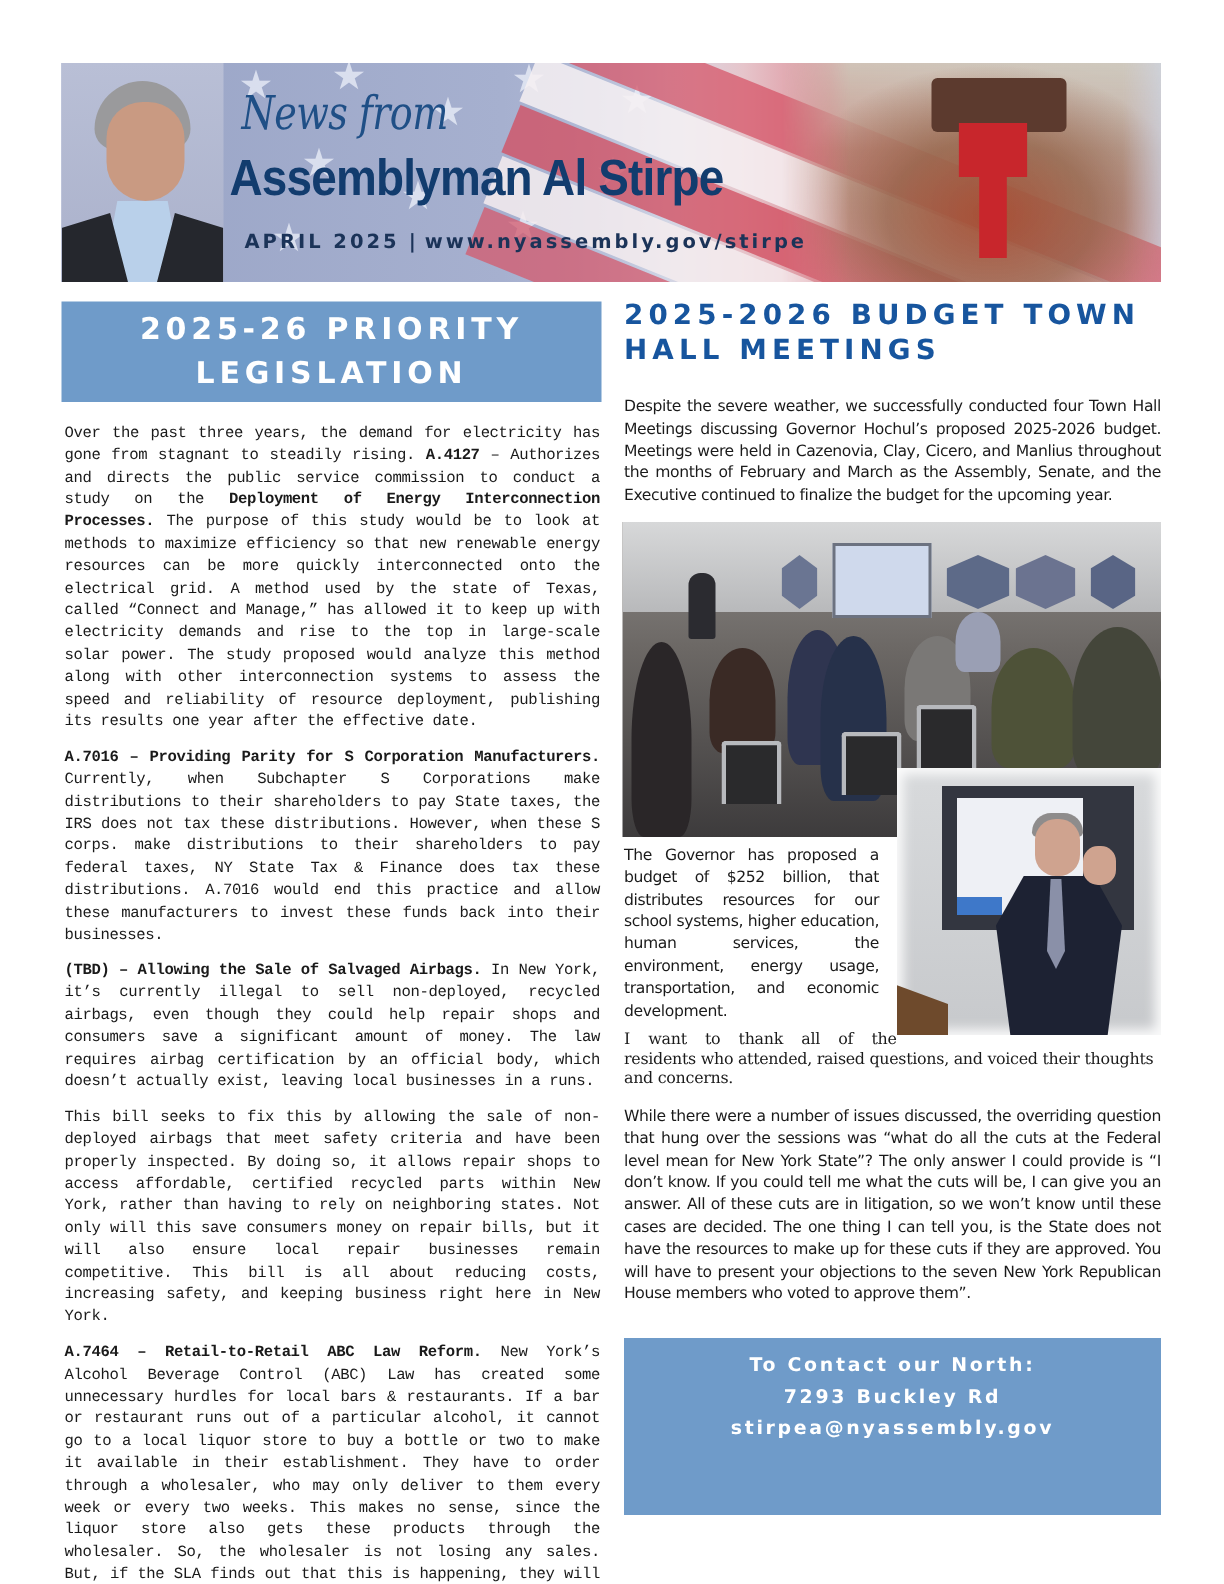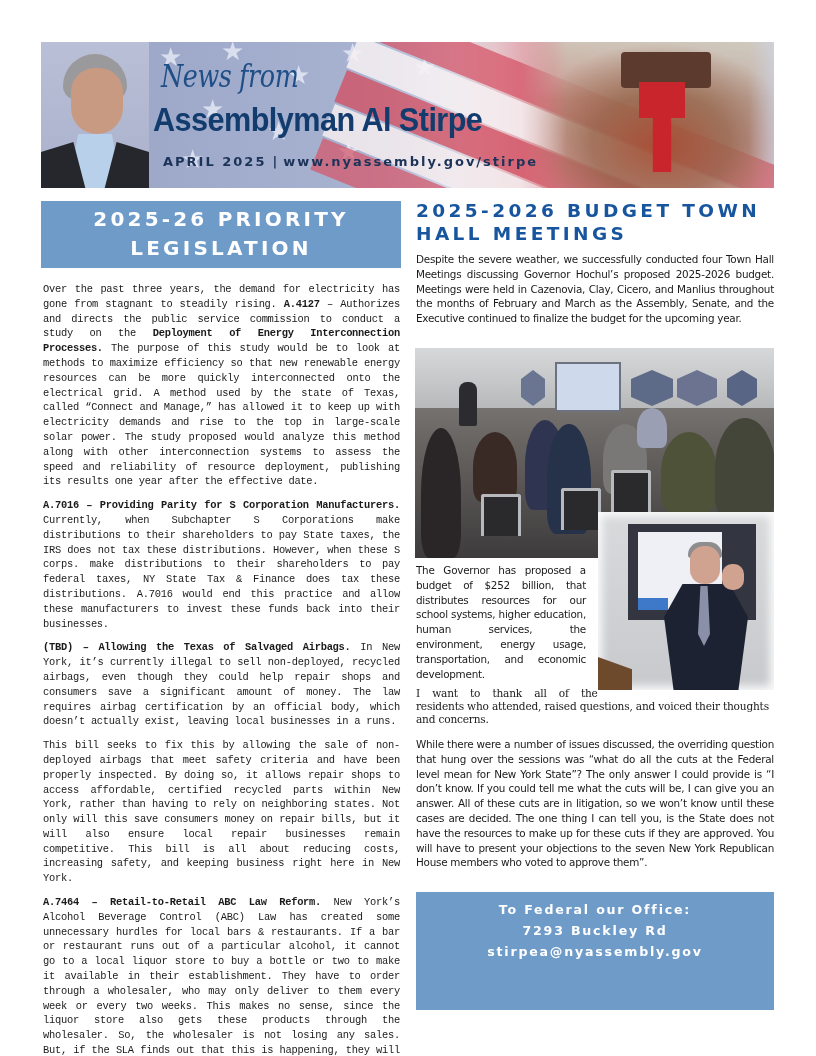--- a/index.html
+++ b/index.html
@@ -100,21 +100,21 @@
 
   
   .body-text {
     font-family: "DejaVu Sans", sans-serif; font-size: 10.4px; line-height: 14.8px;
     text-align: justify; color: #1a1a1a; letter-spacing: -0.25px;
   }
   .body-text b { font-weight: bold; }
   .left-col { position: absolute; left: 43px; top: 282px; width: 357px; font-family: Liberation Mono, monospace; }
   .left-col p { margin-bottom: 9px; }
 
-  .right-intro { position: absolute; left: 416px; top: 252px; width: 358px; }
+  .right-intro { position: absolute; left: 416px; top: 264px; width: 358px; }
 
   
   .photo-audience {
     position: absolute; left: 415px; top: 348px; width: 359px; height: 210px;
     background: linear-gradient(180deg, #8d8a88 0%, #6c6865 40%, #3d3b3c 100%);
     overflow: hidden;
   }
   .photo-audience .wall { position: absolute; left: 0; top: 0; width: 100%; height: 60px; background: linear-gradient(180deg, #d7d8d9 0%, #b8b9bb 100%); }
   .photo-audience .screen { position: absolute; left: 140px; top: 14px; width: 66px; height: 50px; background: #cfd9ec; border: 2px solid #6c7280; }
   .photo-audience .hexes { position: absolute; left: 106px; top: 22px; width: 24px; height: 36px; background: #6a7592; clip-path: polygon(50% 0, 100% 25%, 100% 75%, 50% 100%, 0 75%, 0 25%); }
@@ -204,21 +204,21 @@
 </div>
 
 <div class="left-header">
   <div>2025-26 PRIORITY</div>
   <div>LEGISLATION</div>
 </div>
 
 <div class="left-col body-text" id="leg-body">
     <p><span>Over the past three years, the demand for electricity has gone from stagnant to steadily rising. </span><b>A.4127</b><span> –  Authorizes and directs the public service commission to conduct a study on the </span><b>Deployment of Energy Interconnection Processes.</b><span> The purpose of this study would be to look at methods to maximize efficiency so that new renewable energy resources can be more quickly interconnected onto the electrical grid. A method used by the state of Texas, called “Connect and Manage,” has allowed it to keep up with electricity demands and rise to the top in large-scale solar power. The study proposed would analyze this method along with other interconnection systems to assess the speed and reliability of resource deployment, publishing its results one year after the effective date.</span></p>
     <p><b>A.7016  –  Providing Parity for S Corporation Manufacturers.</b><span> Currently, when Subchapter S Corporations make distributions to their shareholders to pay State taxes, the IRS does not tax these distributions. However, when these S corps. make distributions to their shareholders to pay federal taxes, NY State Tax &amp; Finance does tax these distributions. A.7016 would end this practice and allow these manufacturers to invest these funds back into their businesses.</span></p>
-    <p><b>(TBD)  –  Allowing the Texas of Salvaged Airbags.</b><span> In New York, it’s currently illegal to sell non-deployed, recycled airbags, even though they could help repair shops and consumers save a significant amount of money. The law requires airbag certification by an official body, which doesn’t actually exist, leaving local businesses in a runs.</span></p>
+    <p><b>(TBD)  –  Allowing the Sale of Salvaged Airbags.</b><span> In New York, it’s currently illegal to sell non-deployed, recycled airbags, even though they could help repair shops and consumers save a significant amount of money. The law requires airbag certification by an official body, which doesn’t actually exist, leaving local businesses in a runs.</span></p>
     <p><span>This bill seeks to fix this by allowing the sale of non-deployed airbags that meet safety criteria and have been properly inspected. By doing so, it allows repair shops to access affordable, certified recycled parts within New York, rather than having to rely on neighboring states. Not only will this save consumers money on repair bills, but it will also ensure local repair businesses remain competitive. This bill is all about reducing costs, increasing safety, and keeping business right here in New York.</span></p>
     <p><b>A.7464  –  Retail-to-Retail ABC Law Reform.</b><span> New York’s Alcohol Beverage Control (ABC) Law has created some unnecessary hurdles for local bars &amp; restaurants. If a bar or restaurant runs out of a particular alcohol, it cannot go to a local liquor store to buy a bottle or two to make it available in their establishment. They have to order through a wholesaler, who may only deliver to them every week or every two weeks. This makes no sense, since the liquor store also gets these products through the wholesaler. So, the wholesaler is not losing any sales. But, if the SLA finds out that this is happening, they will pull the liquor license from the bar or restaurant! Retail-to-Retail will allow for a limited number of purchases directly from liquor stores, allowing small, mom and pop bars &amp; restaurants to provide drinks their customers want.</span></p>
   </div>
 
 <div class="right-header">
   <div>2025-2026 BUDGET TOWN</div>
   <div>HALL MEETINGS</div>
 </div>
 
 <div class="right-intro body-text">Despite the severe weather, we successfully conducted four Town Hall Meetings discussing Governor Hochul’s proposed 2025-2026 budget. Meetings were held in Cazenovia, Clay, Cicero, and Manlius throughout the months of February and March as the Assembly, Senate, and the Executive continued to finalize the budget for the upcoming year.</div>
@@ -259,16 +259,16 @@
 <div class="right-gov body-text">The Governor has proposed a budget of $252 billion, that distributes resources for our school systems, higher education, human services, the environment, energy usage, transportation, and economic development.</div>
 
 <div class="thanks">
   <div class="first">I want to thank all of the</div>
   <div>residents who attended, raised questions, and voiced their thoughts and concerns.</div>
 </div>
 
 <div class="right-while body-text">While there were a number of issues discussed, the overriding question that hung over the sessions was “what do all the cuts at the Federal level mean for New York State”? The only answer I could provide is “I don’t know. If you could tell me what the cuts will be, I can give you an answer. All of these cuts are in litigation, so we won’t know until these cases are decided. The one thing I can tell you, is the State does not have the resources to make up for these cuts if they are approved. You will have to present your objections to the seven New York Republican House members who voted to approve them”.</div>
 
 <div class="contact">
-  <span class="line">To Federal our Office:</span>
+  <span class="line">To Contact our North:</span>
   <span class="line gap">7293 Buckley Rd</span>
   <span class="line gap">stirpea@nyassembly.gov</span>
 </div>
 
 </body></html>

